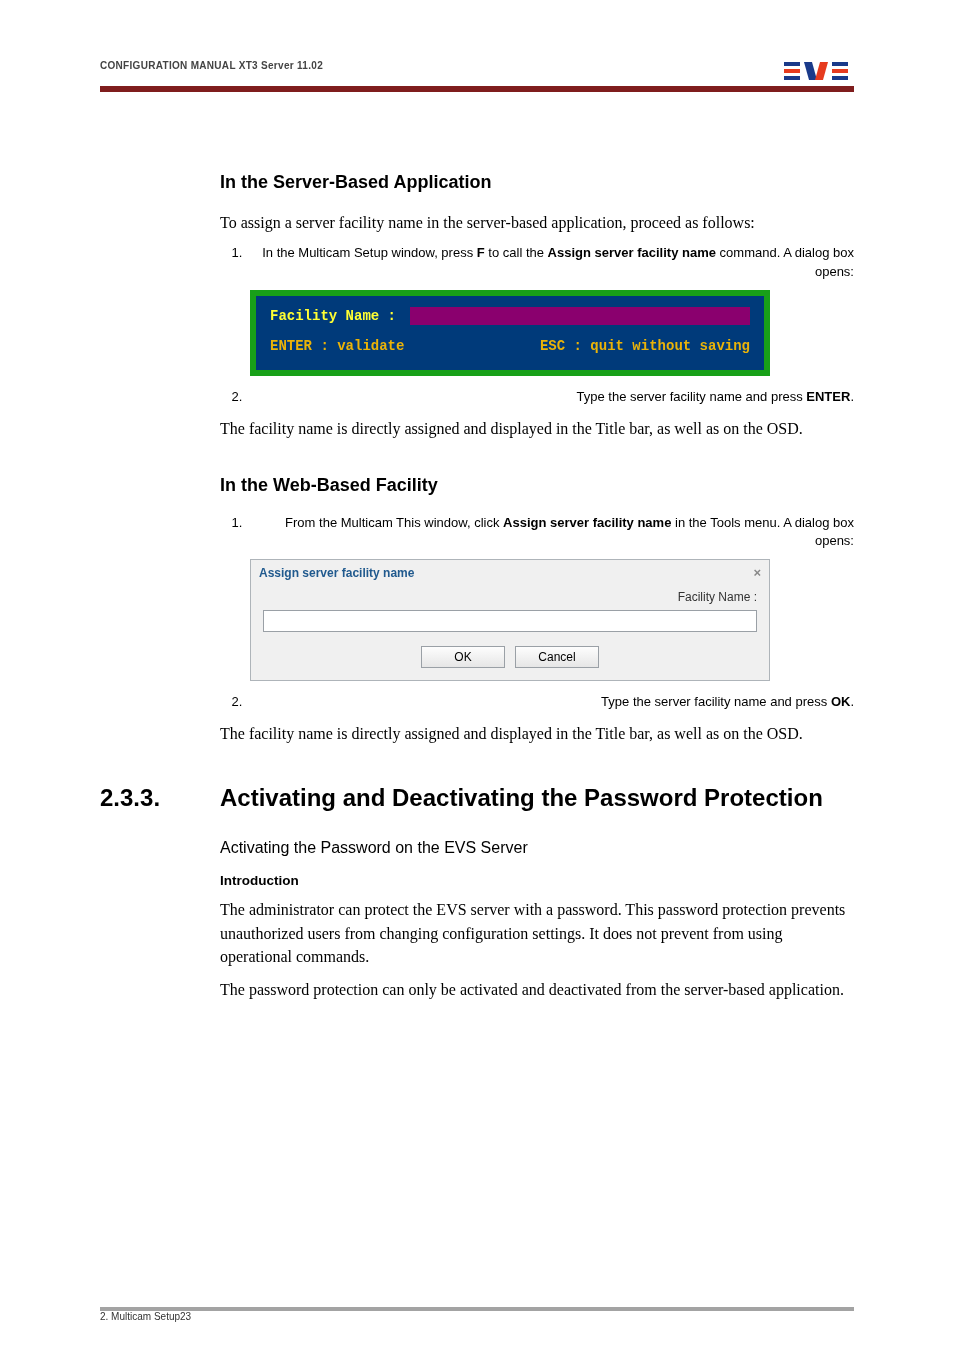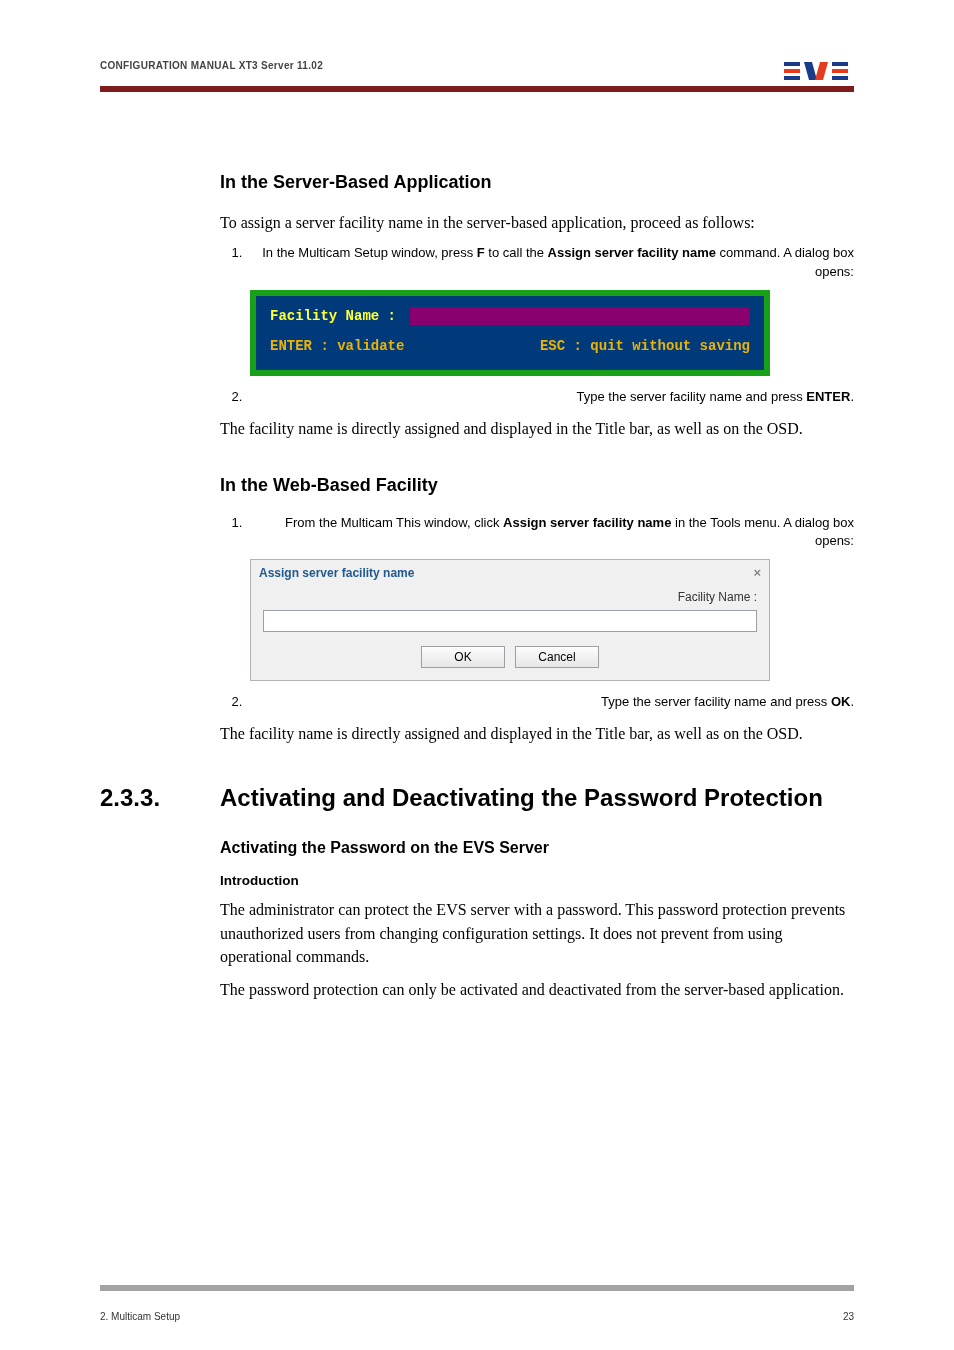--- a/index.html
+++ b/index.html
@@ -153,38 +153,37 @@
     min-width: 94px;
   }
   .sec-title {
     font-size: 24px;
     font-weight: bold;
     line-height: 1.25;
   }
 
   h4.sub-h4 {
     font-size: 16px;
-    font-weight: bold;
+    font-weight: normal;
     margin: 22px 0 16px 0;
   }
   h5.sub-h5 {
     font-size: 13.5px;
     font-weight: bold;
     margin: 4px 0 10px 0;
   }
 
   .footer {
     position: absolute;
     bottom: 28px;
     left: 100px;
     right: 100px;
-    border-top: 6px solid #a3a3a3;
-    padding-top: 20px;
-    display:flex;
-    justify-content: space-between;
+    border-top: 4px solid #a3a3a3;
+    padding-top: 0;
+    display:flex;
     font-size: 10px;
     color:#333;
   }
 </style>
 </head>
 <body>
 
 <div class="page">
 
   <div class="header-row">

